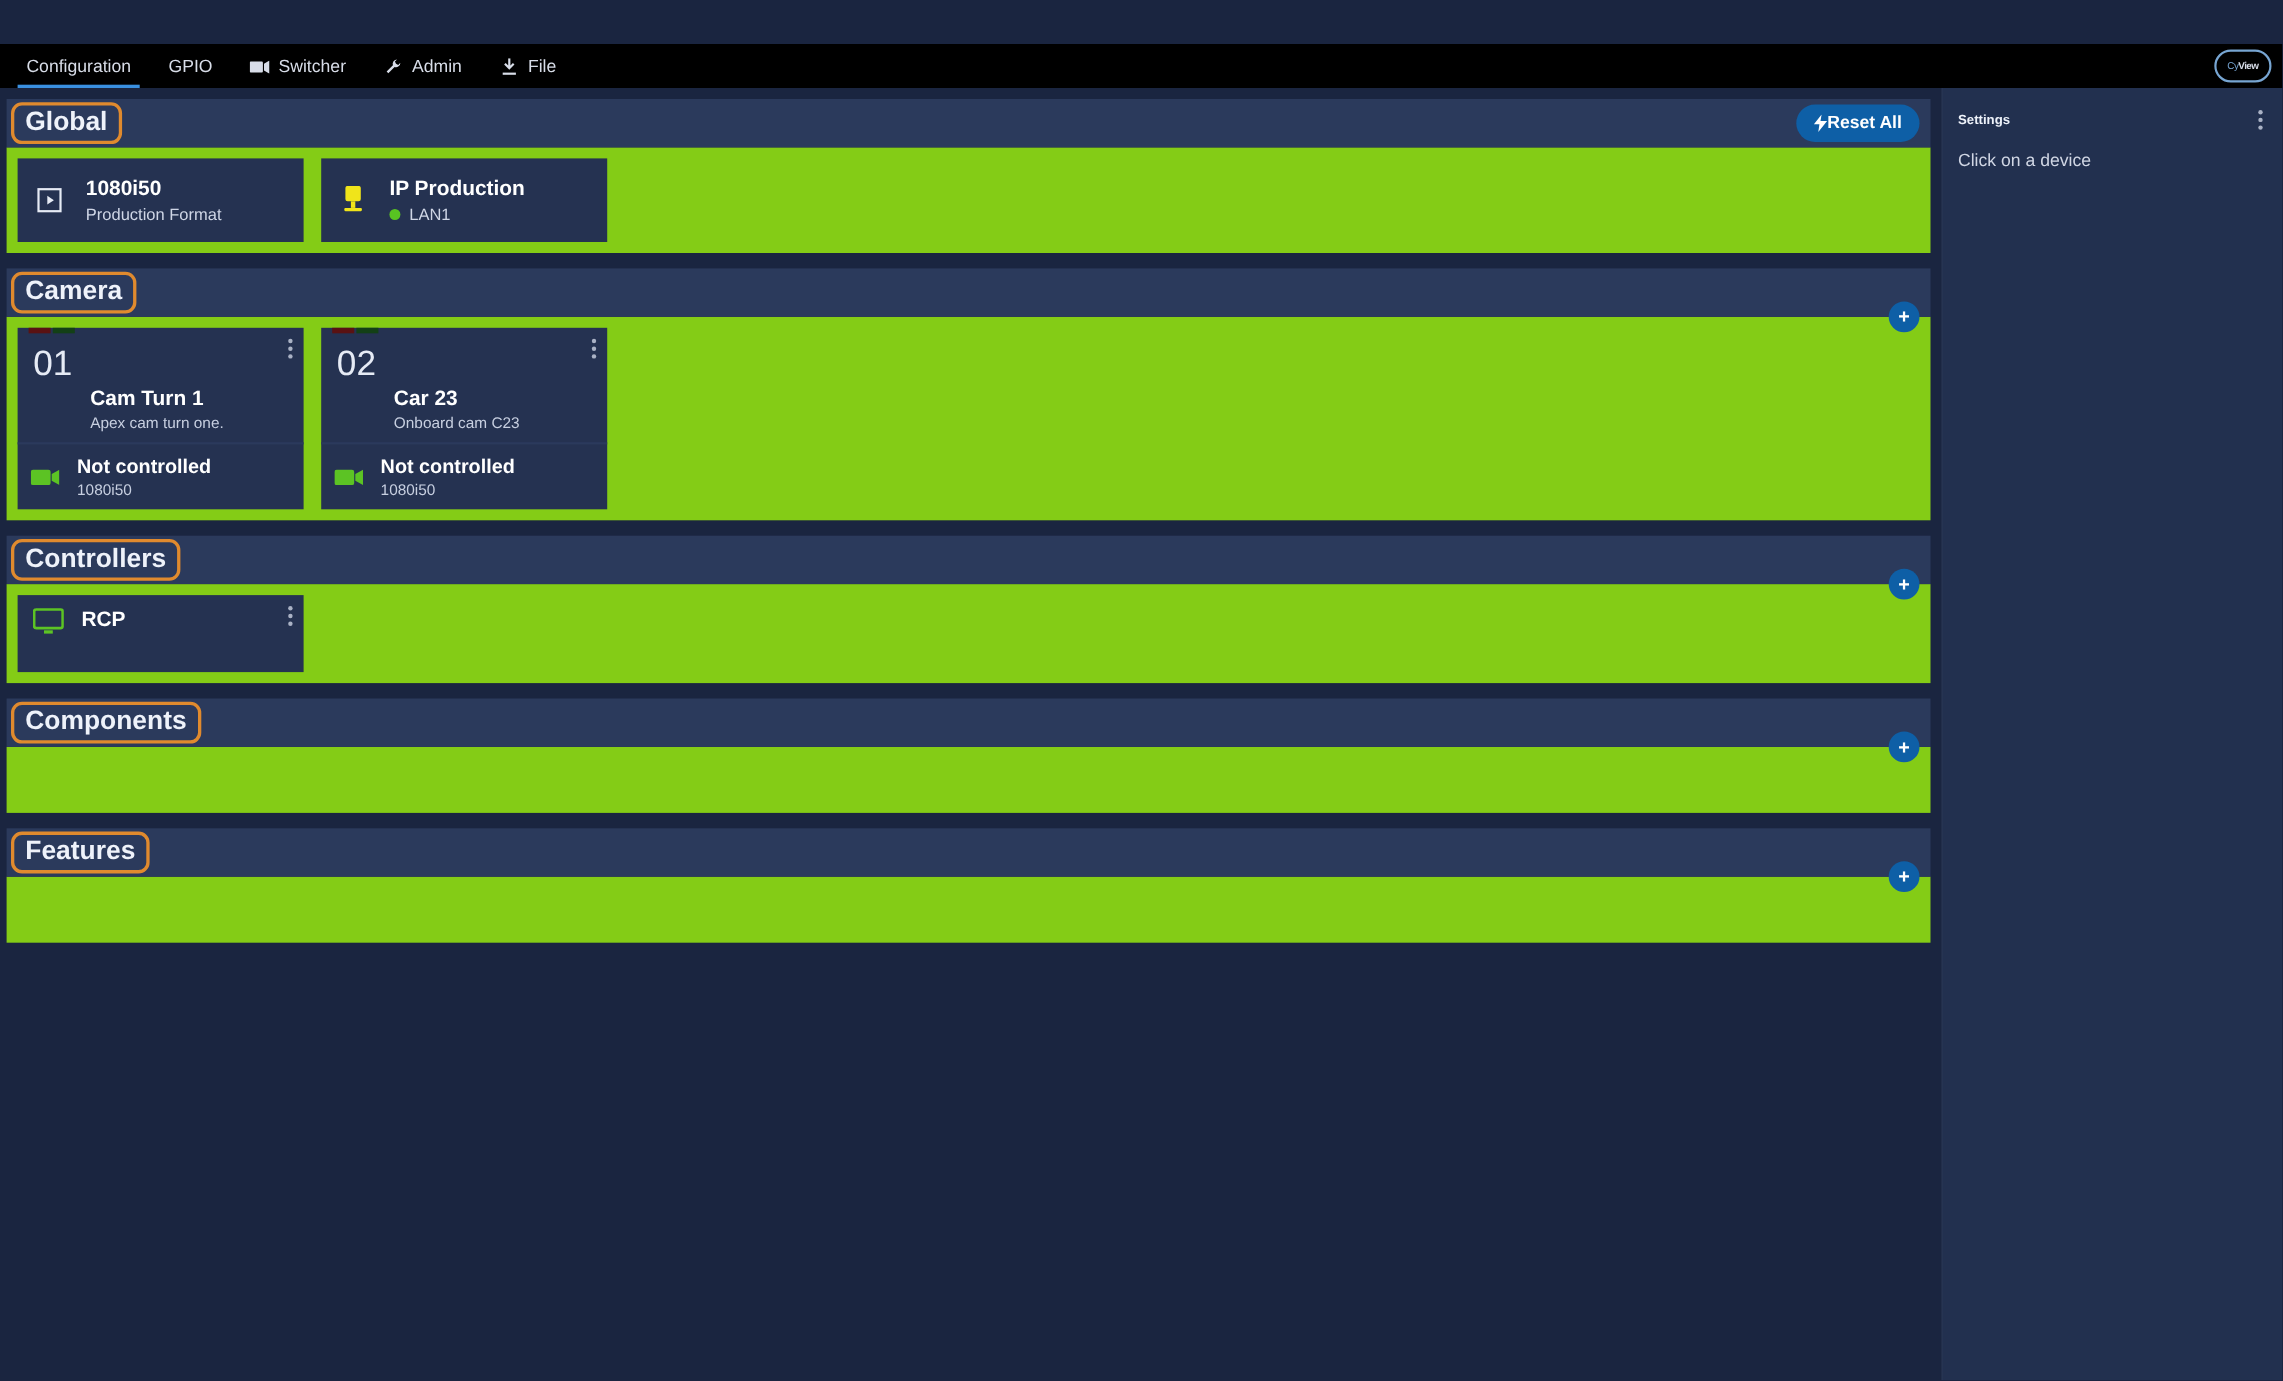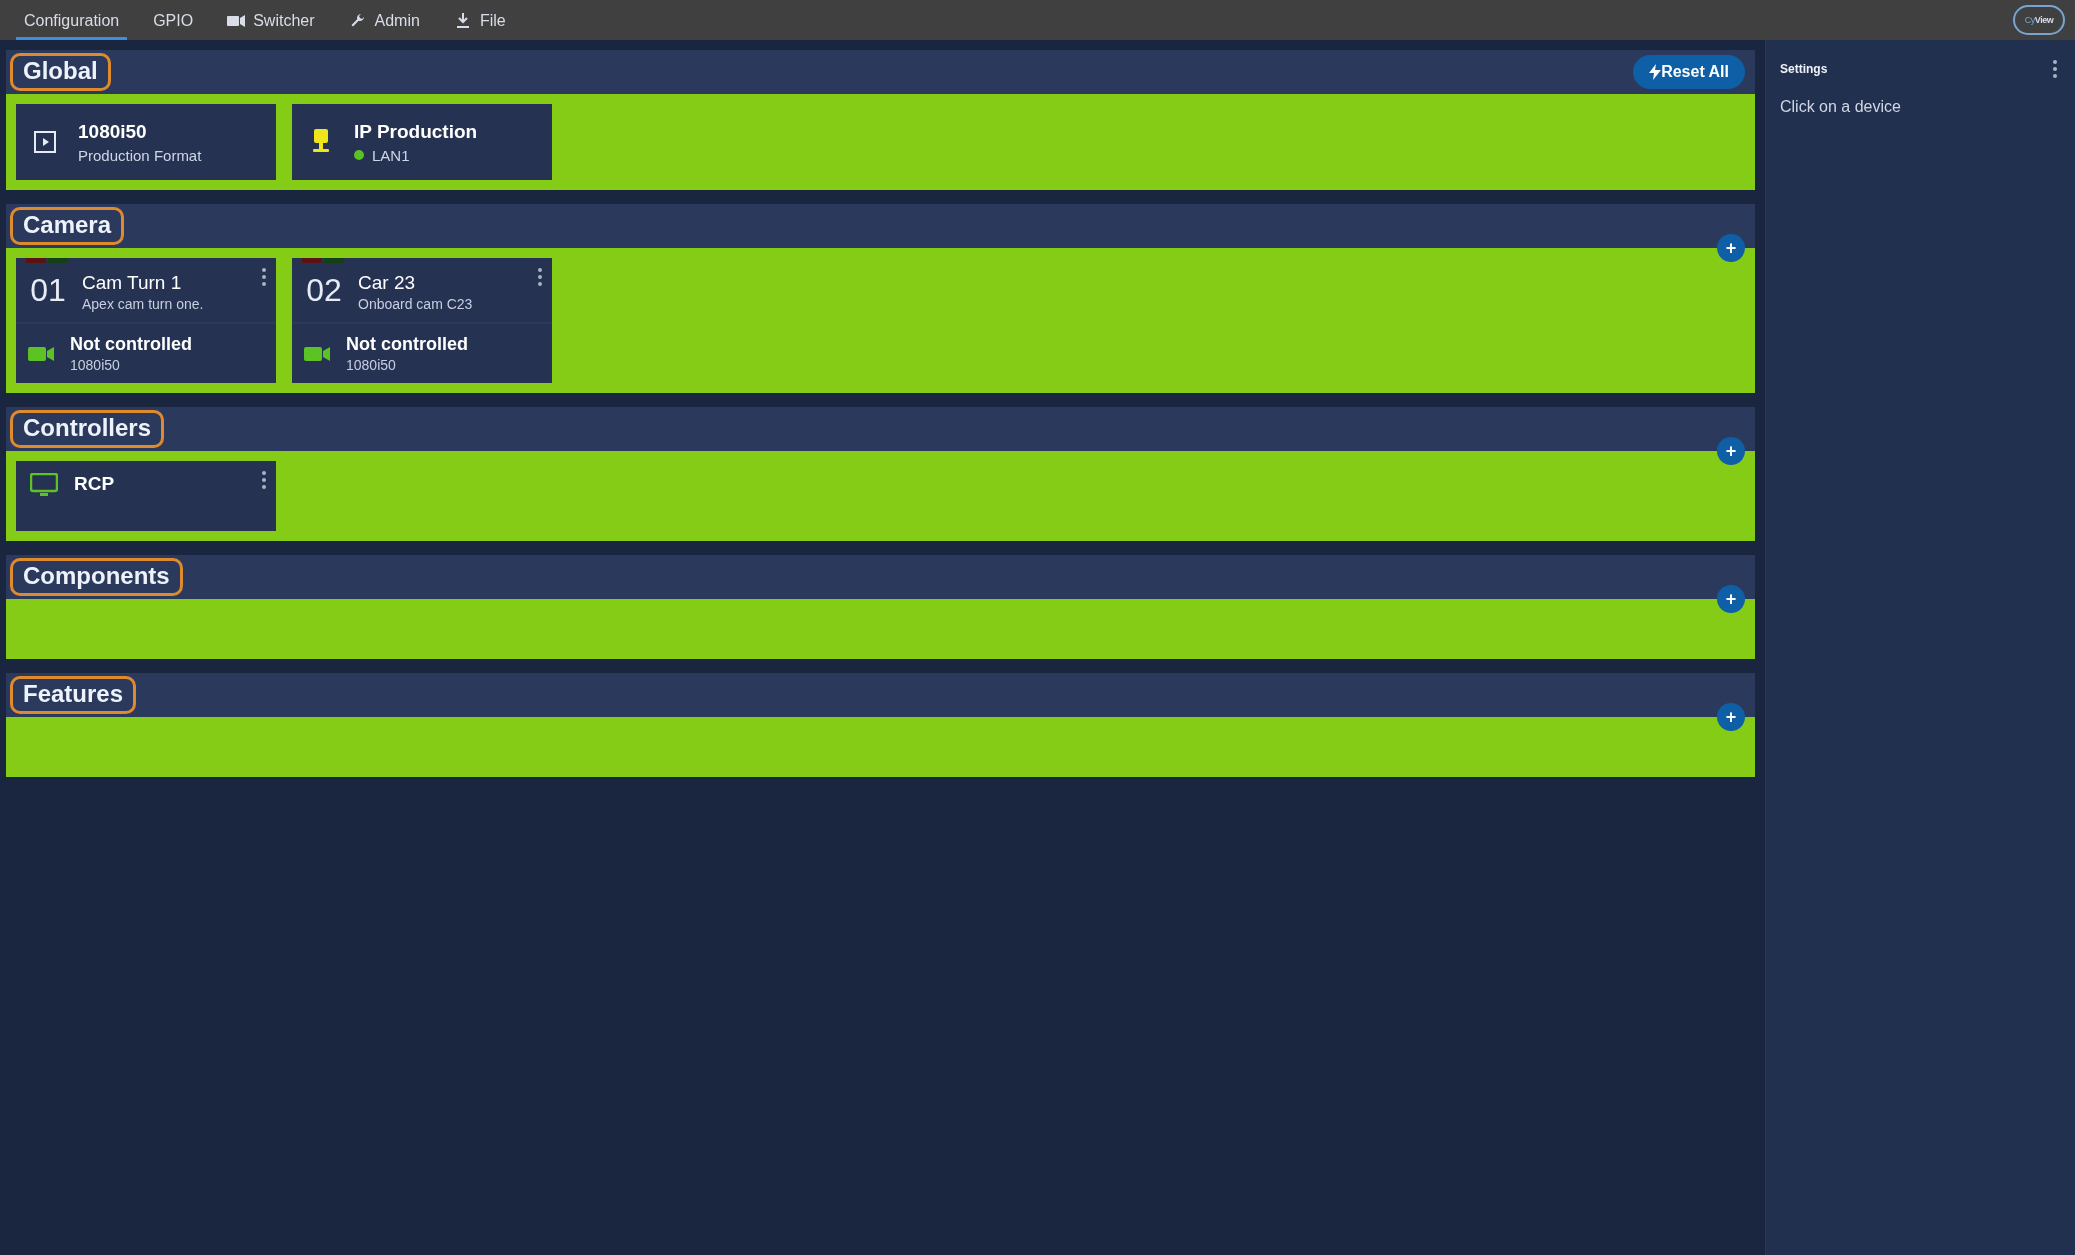--- a/index.html
+++ b/index.html
@@ -8,21 +8,22 @@
     background: #1a2540;
     font-family: Helvetica, Arial, sans-serif;
     color: #fff;
   }
   .app { display: flex; flex-direction: column; height: 100%; min-width: 1400px; }
 
   
   .topnav {
     display: flex; align-items: center; justify-content: space-between;
     padding: 0 10px; height: 40px;
-    background: #404040;
+    background: #000000;
+    margin-top: 40px;
   }
   .nav-items { display: flex; align-items: flex-end; height: 100%; gap: 6px; }
   .nav-item {
     display: flex; align-items: center; gap: 8px;
     padding: 10px 14px 10px 14px; font-size: 16px; color: #d8dde8;
     cursor: pointer; position: relative;
   }
   .nav-item.active::after {
     content: ""; position: absolute; left: 6px; right: 6px; bottom: 0;
     height: 3px; background: #3a90e0;
@@ -96,21 +97,21 @@
   }
   .cam-top {
     display:flex; align-items:flex-start; padding: 8px 10px 10px 10px; gap: 12px; position: relative;
   }
   .tally-row { display:flex; gap:2px; position:absolute; top:0; left:10px; }
   .tally { width:20px; height:5px; }
   .tally.r { background:#5a1212; }
   .tally.g { background:#134016; }
   .cam-num { font-size: 32px; font-weight: 400; color: #e6ebf5; margin-top: 6px; width: 44px; text-align:center;}
   .cam-txt { display:flex; flex-direction:column; gap:2px; margin-top: 6px; flex:1;}
-  .cam-title { font-size: 19px; font-weight: 400; }
+  .cam-title { font-size: 19px; font-weight: 700; margin-top: 40px; }
   .cam-sub { font-size: 14px; color:#c7cfe0; }
   .cam-bot { border-top: 2px solid #2b3a5c; padding: 10px 12px; display:flex; align-items:center; gap:16px; }
   .cam-bot .txt { display:flex; flex-direction:column; gap:2px; }
   .cam-state { font-size: 18px; font-weight: 700; }
   .cam-fmt { font-size: 14px; color:#c7cfe0; }
 
   
   .ctrl-card {
     background:#253251; width:260px; height:70px; display:flex; align-items:flex-start; gap:16px;
     padding:12px 14px; position:relative; cursor:pointer;

